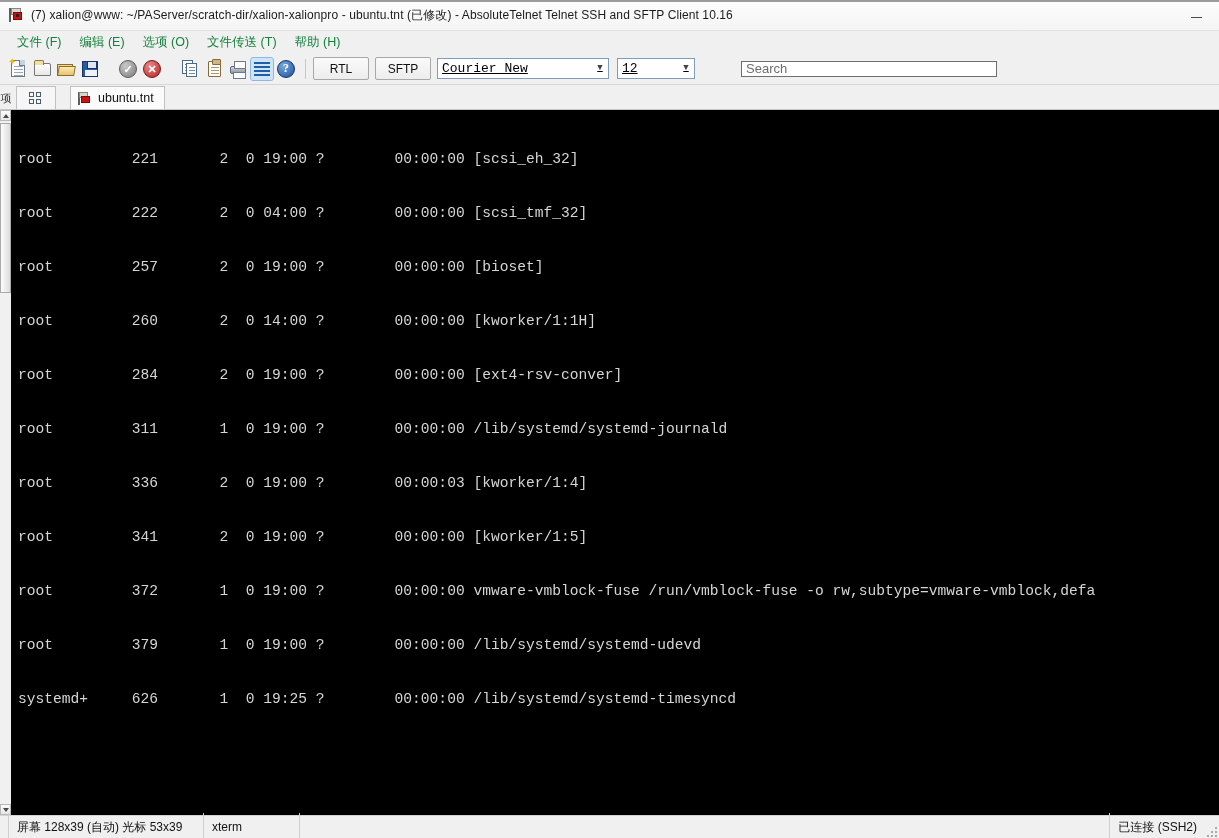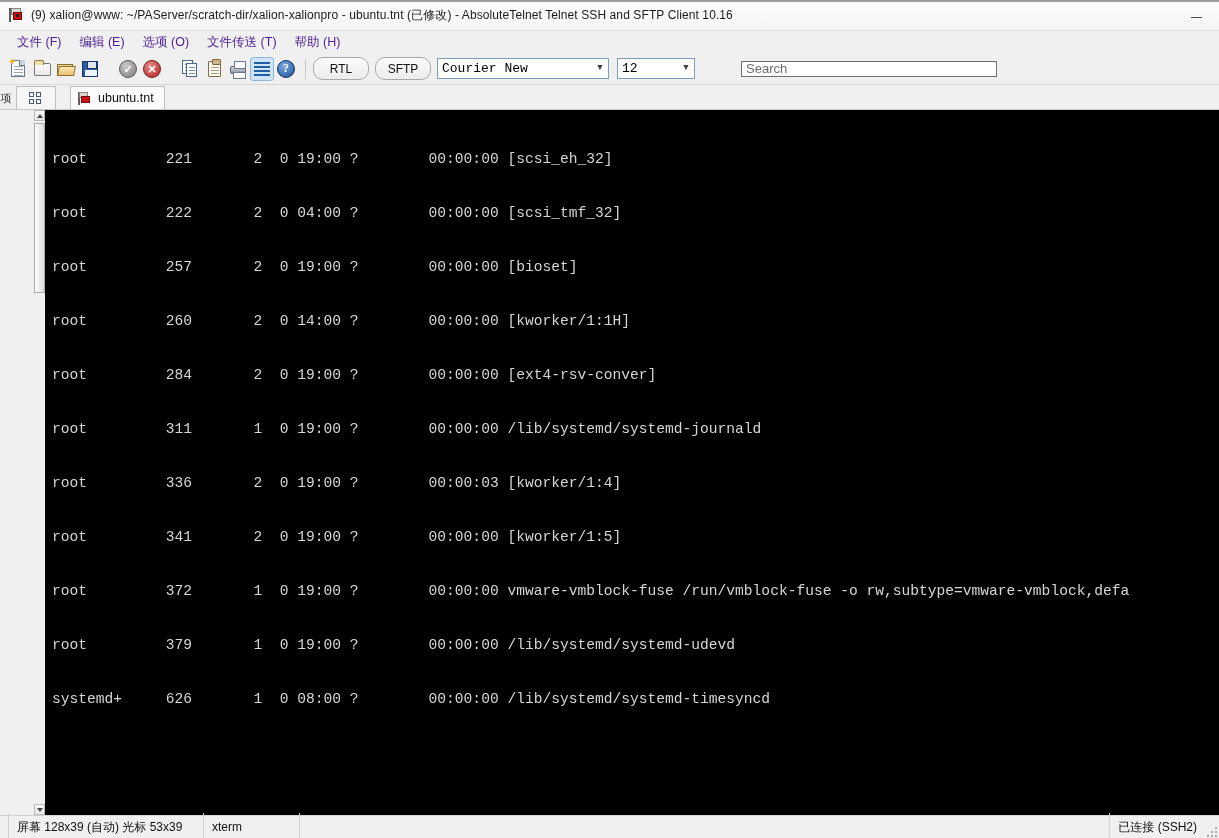--- a/index.html
+++ b/index.html
@@ -97,21 +97,21 @@
   .menubar {
     height: 22px;
     flex: 0 0 22px;
     background: #f0f0f0;
     display: flex;
     align-items: center;
     padding-left: 8px;
   }
   .menu-item {
     font-size: 12.5px;
-    color: #4c1d95;
+    color: #15803d;
     padding: 2px 9px 3px 9px;
     white-space: nowrap;
     line-height: 16px;
   }
 
   
   .toolbar {
     height: 31px;
     flex: 0 0 31px;
     background: #f0f0f0;
@@ -289,41 +289,42 @@
     font-weight: bold;
     display:flex;align-items:center;justify-content:center;
     font-family: "Liberation Serif", serif;
   }
 
   .tb-button {
     height: 21px;
     min-width: 54px;
     background: linear-gradient(#fafafa,#ededed);
     border: 1px solid #a8a8a8;
-    border-radius: 10px;
+    border-radius: 2px;
     display: flex;
     align-items: center;
     justify-content: center;
     font-size: 12px;
     color: #111;
     margin-right: 6px;
     font-family: "Liberation Sans", sans-serif;
   }
 
   .tb-select {
     height: 21px;
     background: #fff;
     border: 1px solid #7f9db9;
     display: flex;
     align-items: center;
     font-size: 13px;
     padding-left: 4px;
     color: #000;
     position: relative;
     box-sizing: border-box;
+    text-decoration: underline;
   }
   .tb-select .caret {
     margin-left: auto;
     width: 16px;
     text-align: center;
     color: #444;
     font-size: 9px;
     line-height: 19px;
   }
   .font-select { width: 172px; font-family: "Liberation Mono", monospace; }
@@ -412,21 +413,20 @@
   .file-tab .tabicon .f2 { position:absolute; left:4px; top:5px;width:9px;height:7px;background:#cc1111;border:1px solid #7a0a0a;box-sizing:border-box;}
   .file-tab .tabtext { font-size: 12.5px; color: #111; white-space: nowrap; }
 
   
   .terminal-wrap {
     flex: 1 1 auto;
     background: #d946ef;
     position: relative;
     display: flex;
     overflow: hidden;
-    margin-left: 34px;
   }
   .term-scrollbar {
     width: 11px;
     flex: 0 0 11px;
     background: #f0f0f0;
     border-right: 1px solid #000;
     position: relative;
   }
   .term-scrollbar .sb-up, .term-scrollbar .sb-down {
     position: absolute;
@@ -516,21 +516,21 @@
 <div id="app">
 
   <div class="titlebar">
     <div class="topline"></div>
     <div class="app-icon">
       <div class="flagpole"></div>
       <div class="flag1"></div>
       <div class="flag2"></div>
       <div class="dot"></div>
     </div>
-    <div class="title-text">(9) xalion@www: ~/PAServer/scratch-dir/xalion-xalionpro - ubuntu.tnt (已修改) - AbsoluteTelnet Telnet SSH and SFTP Client 10.16</div>
+    <div class="title-text">(7) xalion@www: ~/PAServer/scratch-dir/xalion-xalionpro - ubuntu.tnt (已修改) - AbsoluteTelnet Telnet SSH and SFTP Client 10.16</div>
     <div class="win-controls">
       <div class="win-btn">
         <div class="min-bar"></div>
       </div>
     </div>
   </div>
 
   <div class="menubar">
     <div class="menu-item">文件 (F)</div>
     <div class="menu-item">编辑 (E)</div>
@@ -667,21 +667,21 @@
       <div class="term-line">root         221       2  0 19:00 ?        00:00:00 [scsi_eh_32]</div>
       <div class="term-line">root         222       2  0 04:00 ?        00:00:00 [scsi_tmf_32]</div>
       <div class="term-line">root         257       2  0 19:00 ?        00:00:00 [bioset]</div>
       <div class="term-line">root         260       2  0 14:00 ?        00:00:00 [kworker/1:1H]</div>
       <div class="term-line">root         284       2  0 19:00 ?        00:00:00 [ext4-rsv-conver]</div>
       <div class="term-line">root         311       1  0 19:00 ?        00:00:00 /lib/systemd/systemd-journald</div>
       <div class="term-line">root         336       2  0 19:00 ?        00:00:03 [kworker/1:4]</div>
       <div class="term-line">root         341       2  0 19:00 ?        00:00:00 [kworker/1:5]</div>
       <div class="term-line">root         372       1  0 19:00 ?        00:00:00 vmware-vmblock-fuse /run/vmblock-fuse -o rw,subtype=vmware-vmblock,defa</div>
       <div class="term-line">root         379       1  0 19:00 ?        00:00:00 /lib/systemd/systemd-udevd</div>
-      <div class="term-line">systemd+     626       1  0 08:00 ?        00:00:00 /lib/systemd/systemd-timesyncd</div>
+      <div class="term-line">systemd+     626       1  0 19:25 ?        00:00:00 /lib/systemd/systemd-timesyncd</div>
       
       
       
       
       
       
       
       
       
       

